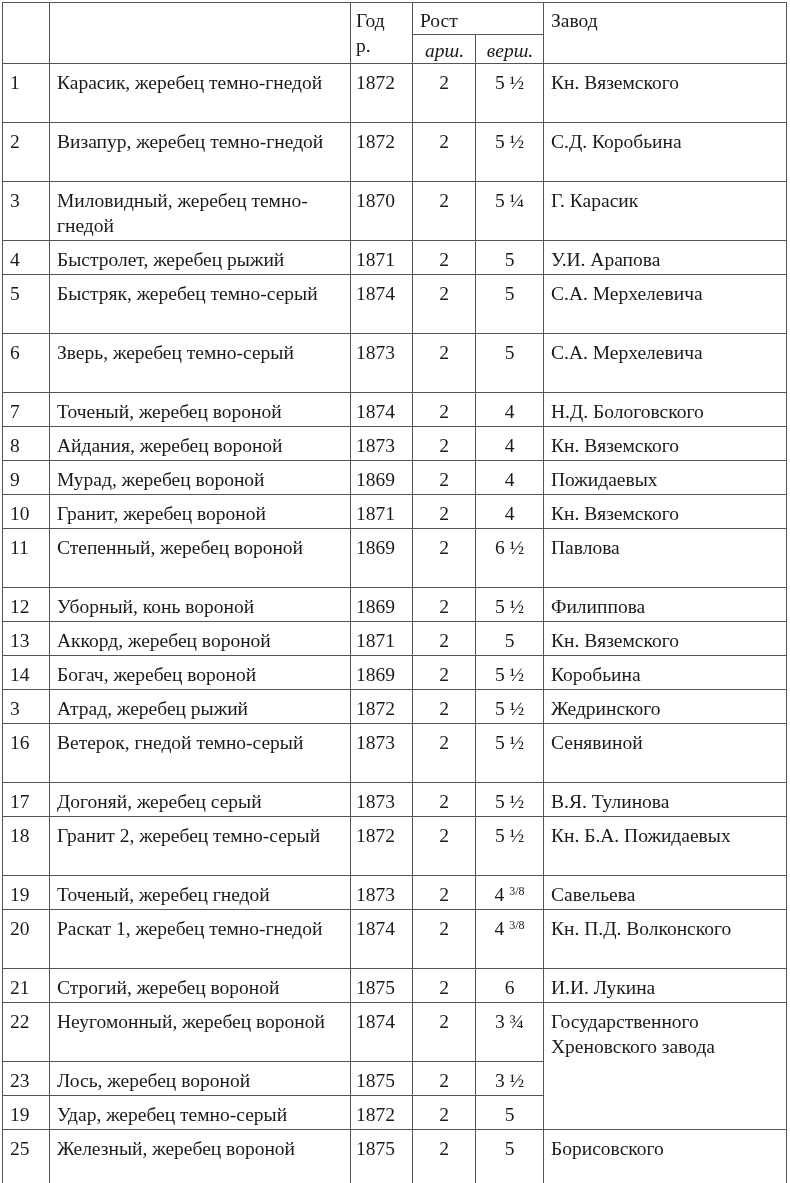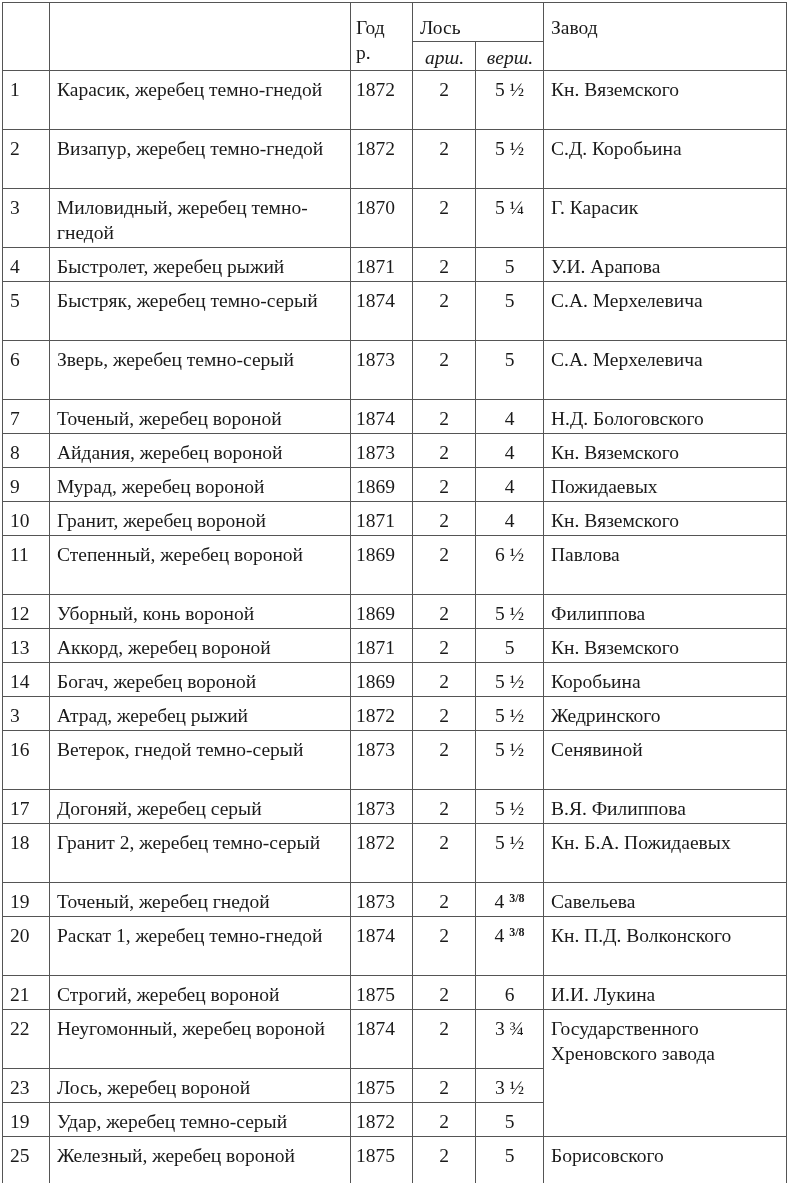--- a/index.html
+++ b/index.html
@@ -16,28 +16,28 @@
   }
   td, th {
     border: 1px solid #555555;
     vertical-align: top;
     padding: 6px 6px 0 7px;
     font-weight: normal;
     text-align: left;
     overflow: hidden;
   }
   table { border: 1.5px solid #333; }
-  tr.hdr-top th { height: 26px; padding-top: 12px; }
+  tr.hdr-top th { height: 26px; padding-top: 5px; }
   tr.hdr-sub th { height: 22px; padding-top: 3px; text-align: center; font-style: italic; }
   .num { padding-left: 7px; }
   .ctr { text-align: center; padding-left: 2px; padding-right: 2px; }
   .year { padding-left: 5px; padding-right: 2px; }
   tr.h2 td { height: 52px; }
   tr.h1 td { height: 27px; }
-  sup { font-size: 12px; line-height: 0; vertical-align: 6px; font-weight: bold; }
+  sup { font-size: 12px; line-height: 0; vertical-align: 6px; }
   .col-num { width: 47px; }
   .col-name { width: 301px; }
   .col-year { width: 62px; }
   .col-arsh { width: 63px; }
   .col-vers { width: 68px; }
   .col-zavod { width: 243px; }
 </style>
 </head>
 <body>
 
@@ -50,21 +50,21 @@
       <col class="col-vers">
       <col class="col-zavod">
   </colgroup>
   <thead>
     <tr class="hdr-top">
       <th rowspan="2"></th>
       <th rowspan="2"></th>
       <th rowspan="2" class="year">
           <span style="display:block;width:40px;">Год р.</span>
         </th>
-      <th colspan="2">Лось</th>
+      <th colspan="2">Рост</th>
       <th rowspan="2">Завод</th>
     </tr>
     <tr class="hdr-sub">
       <th>арш.</th>
       <th>верш.</th>
     </tr>
   </thead>
   <tbody id="tbody">
       <tr class="h2">
         <td class="num">1</td>
@@ -193,21 +193,21 @@
         <td class="ctr">2</td>
         <td class="ctr"><span>5 ½</span></td>
         <td>Сенявиной</td>
       </tr>
       <tr class="h1">
         <td class="num">17</td>
         <td>Догоняй, жеребец серый</td>
         <td class="year">1873</td>
         <td class="ctr">2</td>
         <td class="ctr"><span>5 ½</span></td>
-        <td>В.Я. Филиппова</td>
+        <td>В.Я. Тулинова</td>
       </tr>
       <tr class="h2">
         <td class="num">18</td>
         <td>Гранит 2, жеребец темно-серый</td>
         <td class="year">1872</td>
         <td class="ctr">2</td>
         <td class="ctr"><span>5 ½</span></td>
         <td>Кн. Б.А. Пожидаевых</td>
       </tr>
       <tr class="h1">

